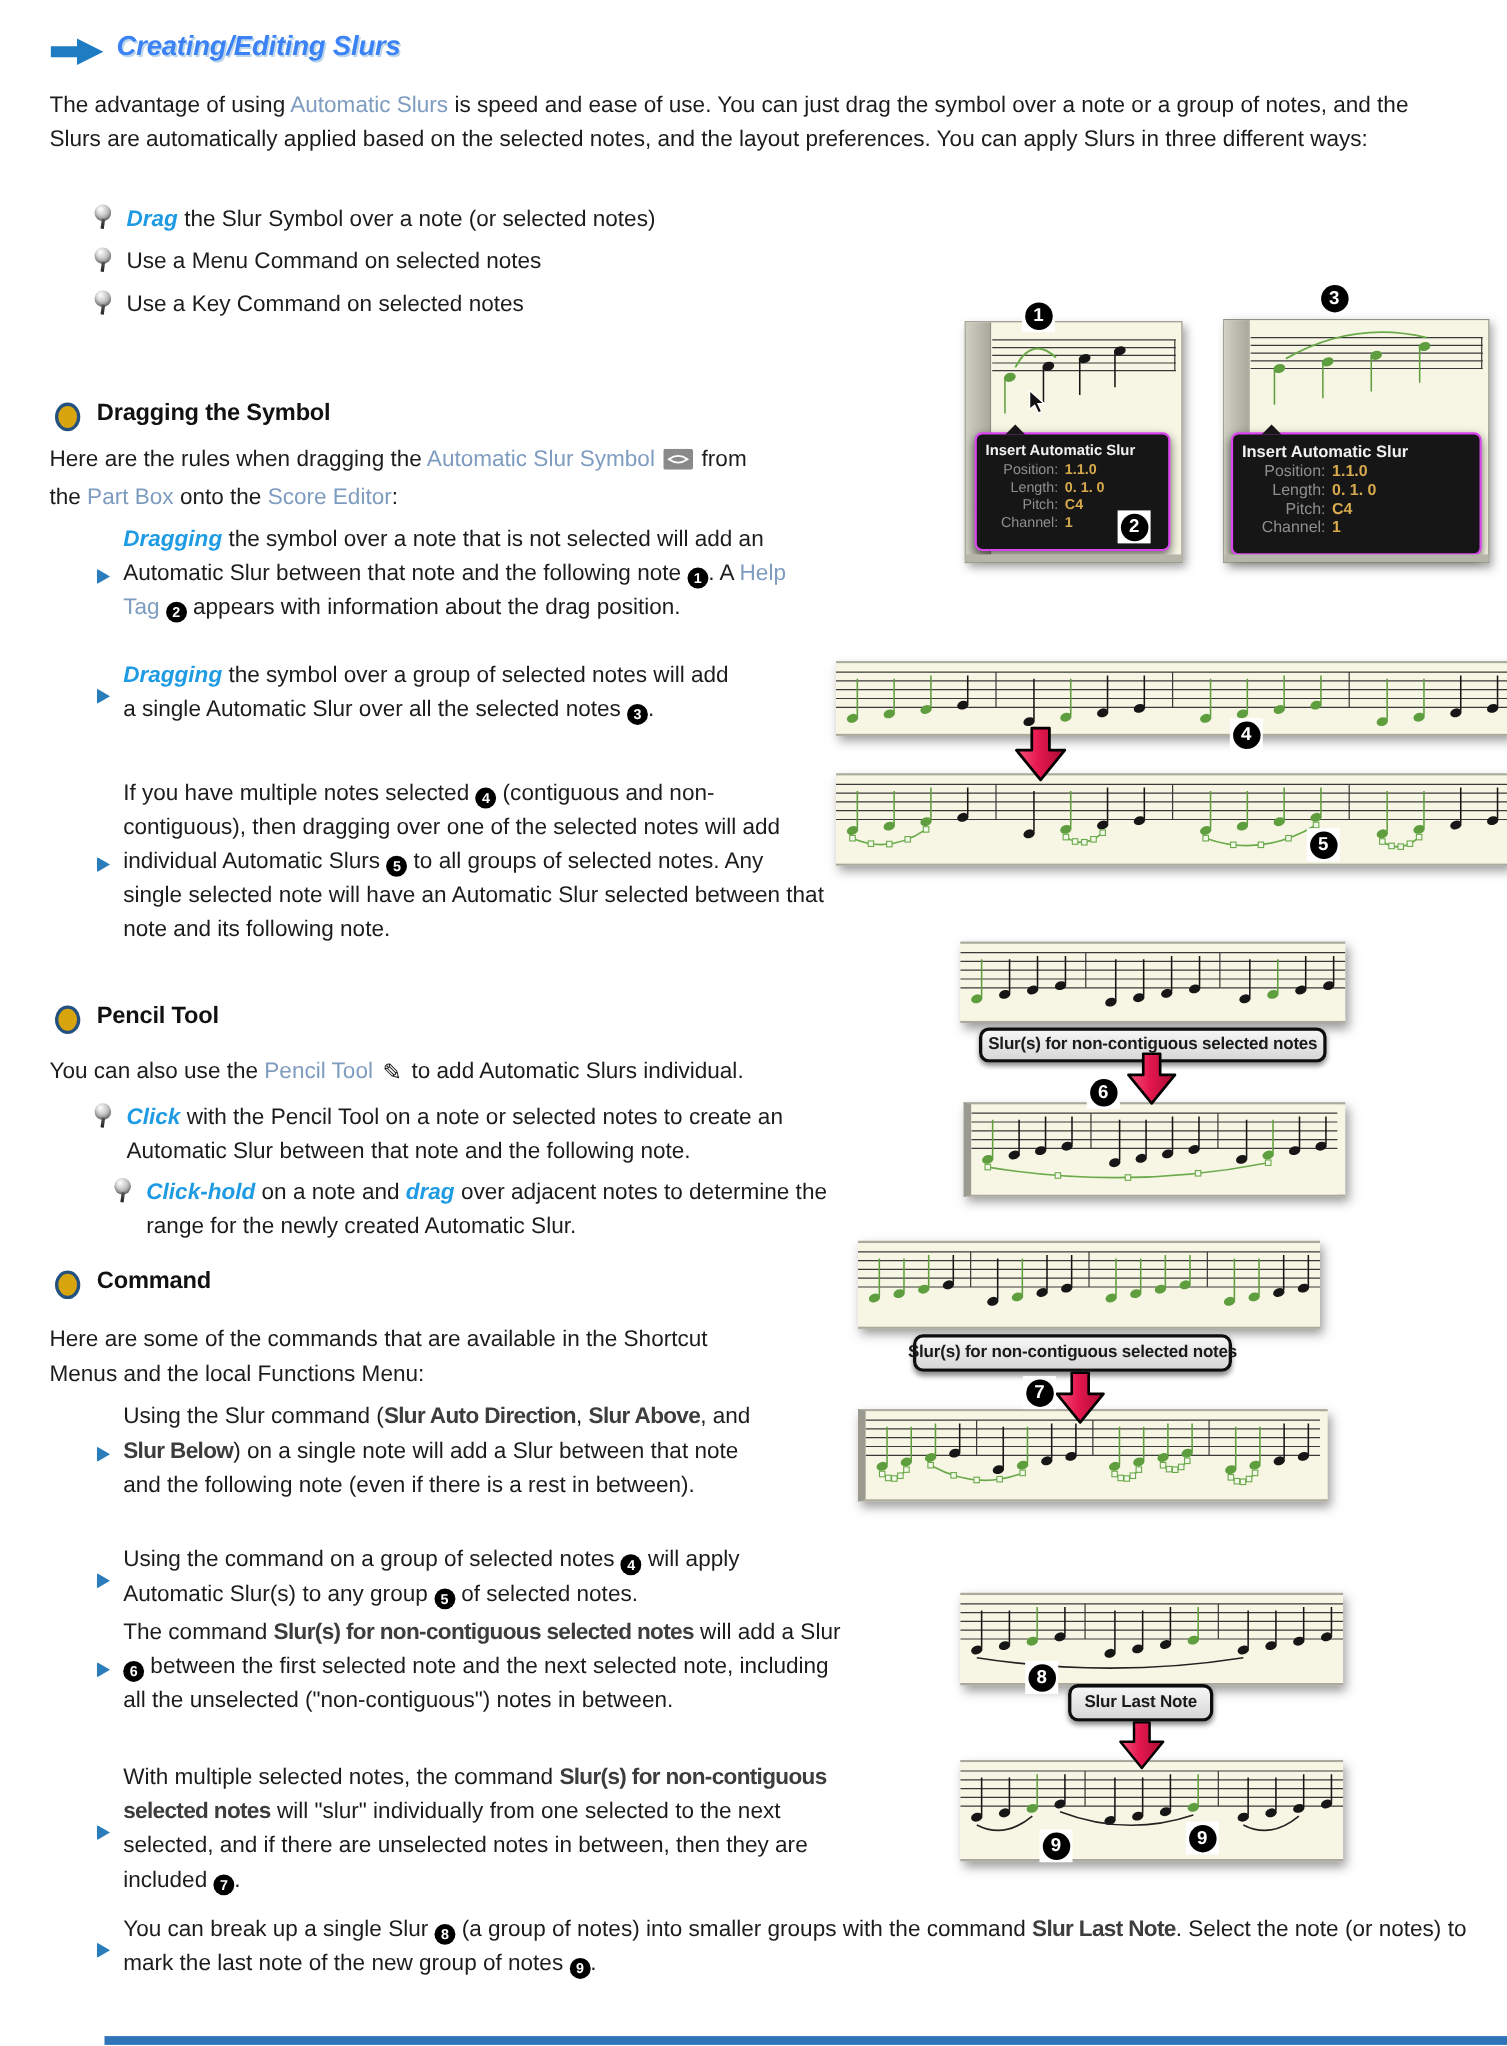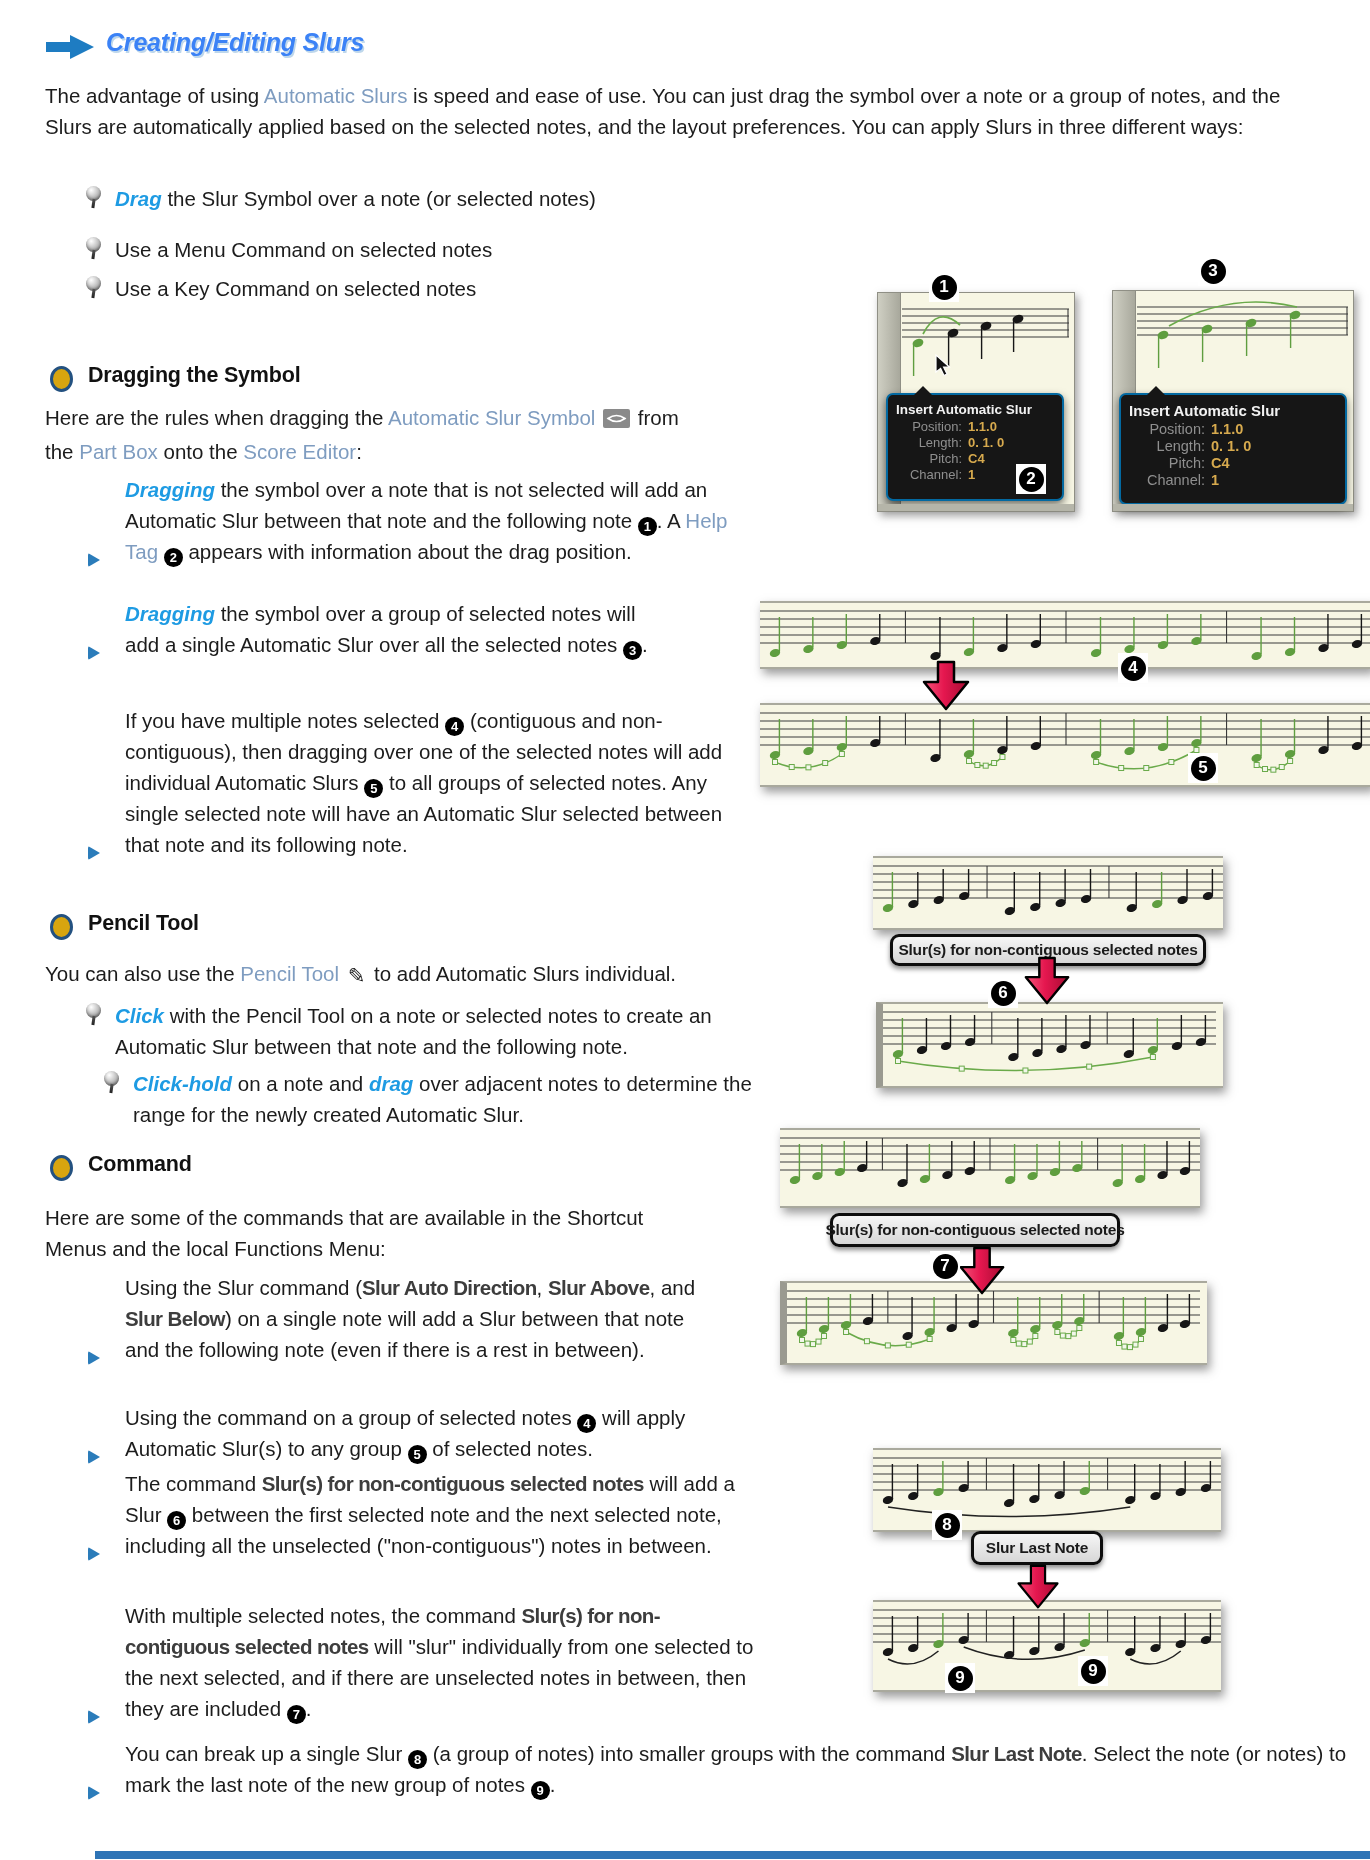--- a/index.html
+++ b/index.html
@@ -24,38 +24,38 @@
   }
   .sec-head{font-size:21.5px;font-weight:bold;color:#111;letter-spacing:-0.2px}
   .sec-circle{width:17px;height:20px;border-radius:50%;background:#d8a50f;border:3.5px solid #235180}
   
   .way-row,.pin-row{display:flex;align-items:flex-start;gap:14px}
   .pin{width:15px;height:15px;border-radius:50%;flex:0 0 15px;margin-top:3px;
     background:radial-gradient(circle at 35% 28%,#ffffff,#b9b9b9 55%,#6e6e6e);
     position:relative;box-shadow:inset 0 -2px 3px rgba(0,0,0,.35)}
   .pin::after{content:"";position:absolute;left:6px;top:13px;width:2.5px;height:9px;
     background:linear-gradient(#555,#222);transform:rotate(8deg)}
-  .tri-row{display:flex;align-items:flex-end;gap:13px}
+  .tri-row{display:flex;align-items:center;}
   .tri{width:0;height:0;border-left:12px solid #2b7cba;border-top:7.5px solid transparent;
     border-bottom:7.5px solid transparent;flex:0 0 12px;margin-top:7px;border-radius:2px}
   
   .icon-slur-symbol{display:inline-block;vertical-align:-3px;margin:0 2px}
   .icon-pencil{font-family:"DejaVu Sans",sans-serif;font-size:21px;color:#111;margin:0 3px;vertical-align:-2px}
   
   .figwin{position:absolute;background:#f7f6e4;border:1px solid #8f8f85;
     box-shadow:3px 4px 8px rgba(70,70,70,.5)}
   .gstrip{position:absolute;left:0;top:0;bottom:0;width:22px;
     background:linear-gradient(90deg,#cfcfc3,#a8a89c);border-right:1px solid #8f8f85}
   .gbottom{position:absolute;left:0;right:0;bottom:0;height:7px;background:#b5b5a9}
   .strip{position:absolute;background:#f7f6e4;border-top:2px solid #a9a99d;border-bottom:2px solid #a9a99d;
     box-shadow:3px 5px 9px rgba(60,60,60,.5)}
   .strip svg,.figwin svg.stave{display:block}
   .leftcap{border-left:7px solid #9a9a90}
   
-  .helptag{position:absolute;background:#161616;border:2px solid #0369a1;border-radius:7px;
+  .helptag{position:absolute;background:#161616;border:2px solid #d946ef;border-radius:7px;
     padding:7px 8px 4px;box-shadow:0 4px 9px rgba(0,0,0,.55);box-sizing:border-box}
   .helptag::before{content:"";position:absolute;top:-9px;left:26px;width:0;height:0;
     border-left:9px solid transparent;border-right:9px solid transparent;border-bottom:9px solid #161616}
   .ht-title{color:#f2f2f2;font-size:13.5px;font-weight:bold;margin-bottom:2px;white-space:nowrap}
   .ht-grid{display:grid;grid-template-columns:66px auto;column-gap:6px;row-gap:1px}
   .ht-label{color:#8f8f8f;font-size:13px;text-align:right;white-space:nowrap}
   .ht-value{color:#d7aa4e;font-size:13px;font-weight:bold;white-space:nowrap}
   .helptag.big .ht-title{font-size:15px}
   .helptag.big .ht-label,.helptag.big .ht-value{font-size:14.5px}
   .helptag.big .ht-grid{grid-template-columns:76px auto}
@@ -85,21 +85,21 @@
 </svg>
 
 <svg class="abs" style="left:46px;top:33px" width="50" height="28" viewBox="0 0 50 28">
   <path d="M0 9 H24 V2 L48 14 L24 26 V19 H0 Z" fill="#1e7cc2"></path>
 </svg>
 <div class="abs page-title" style="left:106px;top:28px">Creating/Editing Slurs</div>
 
 <div class="abs body-text" style="left:45px;top:80px;width:1240px"><span>The advantage of using </span><span class="seg-link">Automatic Slurs</span><span> is speed and ease of use. You can just drag the symbol over a note or a group of notes, and the Slurs are automatically applied based on the selected notes, and the layout preferences. You can apply Slurs in three different ways:</span></div>
 
 <div class="abs" style="left:86px;top:183px;width:640px">
-  <div class="way-row" style="margin-bottom:20px">
+  <div class="way-row" style="margin-bottom:8px">
     <span class="pin"></span>
     <span class="body-text"><span class="seg-kw">Drag</span><span> the Slur Symbol over a note (or selected notes)</span></span>
   </div>
   <div class="way-row" style="margin-bottom:8px">
     <span class="pin"></span>
     <span class="body-text"><span>Use a Menu Command on selected notes</span></span>
   </div>
   <div class="way-row">
     <span class="pin"></span>
     <span class="body-text"><span>Use a Key Command on selected notes</span></span>

